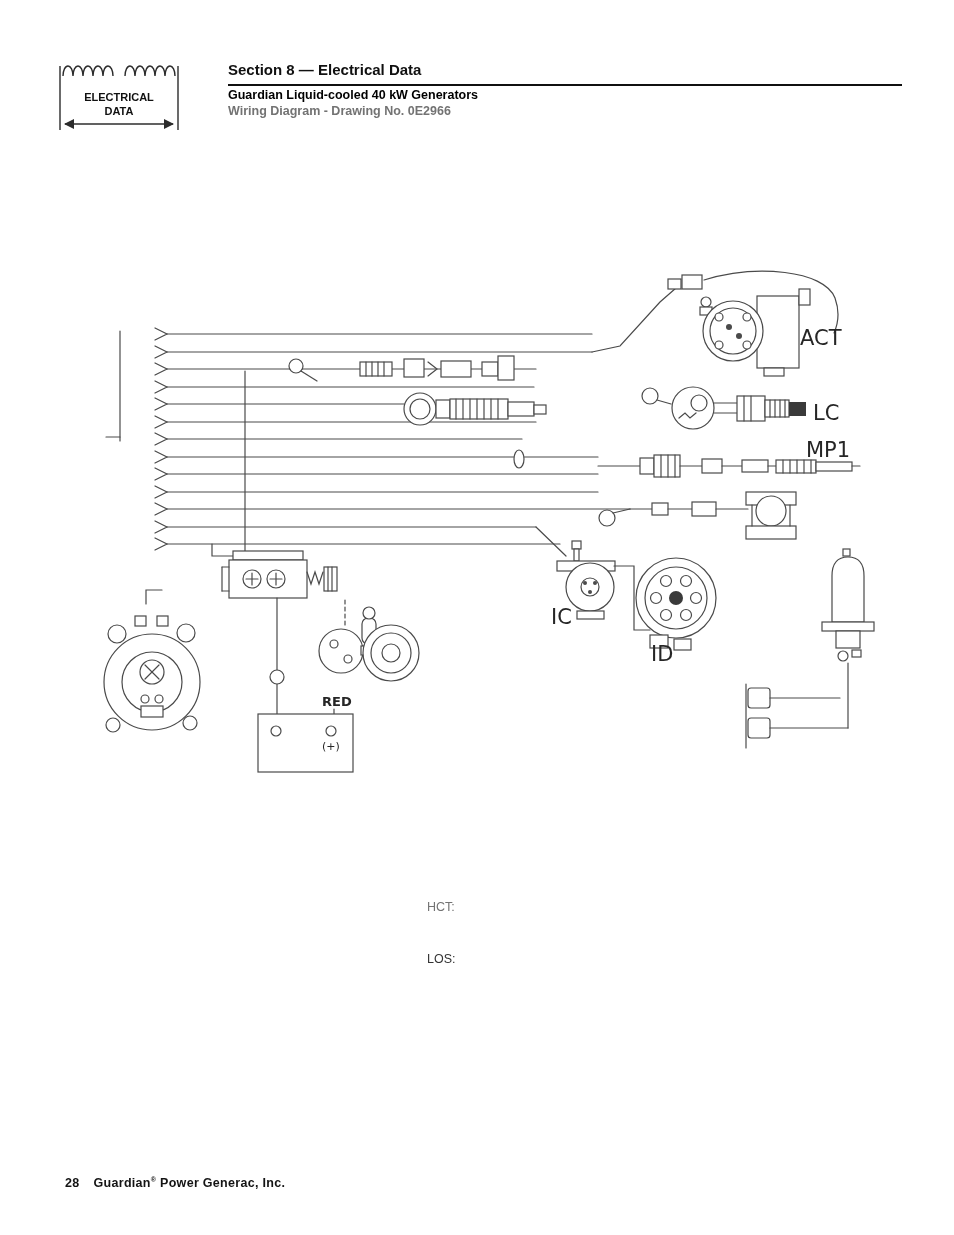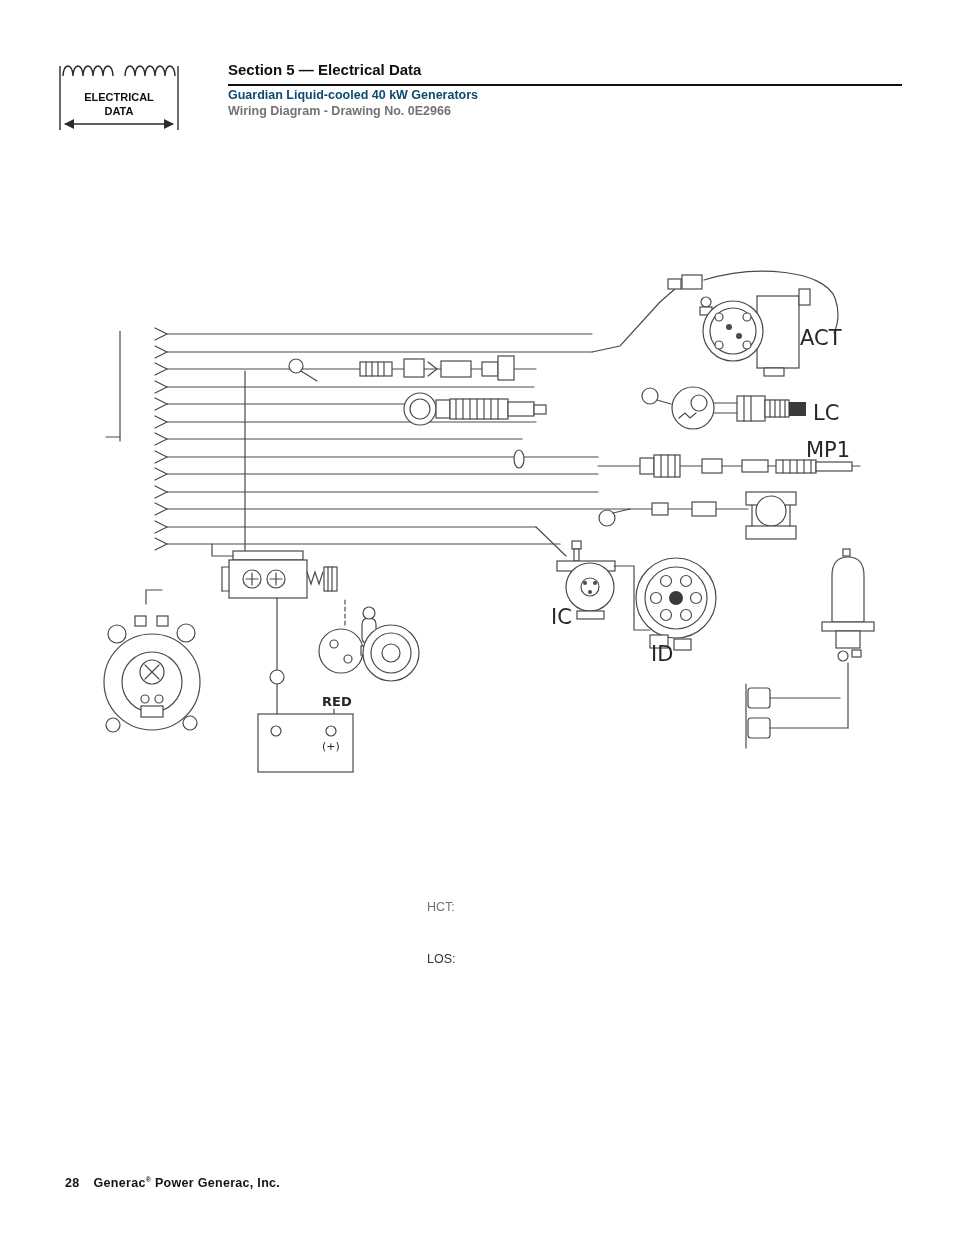--- a/index.html
+++ b/index.html
@@ -6,21 +6,21 @@
   .page {
     position:relative; width:954px; height:1235px;
     background:#ffffff; overflow:hidden;
     font-family:"Liberation Sans", sans-serif;
   }
   .abs { position:absolute; }
 
   
   .section-title { left:228px; top:61px; font-size:15px; font-weight:bold; color:#101010; }
   .header-rule  { left:228px; top:84px; width:674px; height:2px; background:#101010; }
-  .subtitle-1   { left:228px; top:88px;  font-size:12.5px; font-weight:bold; color:#0c4a6e; }
+  .subtitle-1   { left:228px; top:88px;  font-size:12.5px; font-weight:bold; color:#000000; }
   .subtitle-2   { left:228px; top:104px; font-size:12.5px; font-weight:bold; color:#737373; }
 
   
   .legend-hct { left:427px; top:900px; font-size:12.5px; color:#737373; }
   .legend-los { left:427px; top:952px; font-size:12.5px; color:#333; }
 
   
   .footer { left:65px; top:1176px; font-size:12.5px; font-weight:bold; color:#141414; letter-spacing:0.3px; }
   .footer .num { margin-right:14px;margin-top:19px; }
   .footer sup { font-size:7px; vertical-align:super; }
@@ -49,21 +49,21 @@
     <line class="logo-st" x1="123" y1="8" x2="123" y2="72"></line>
     <path class="logo-st" d="M8,18 a5,10 0 0 1 10,0 a5,10 0 0 1 10,0 a5,10 0 0 1 10,0 a5,10 0 0 1 10,0 a5,10 0 0 1 10,0"></path>
     <path class="logo-st" d="M70,18 a5,10 0 0 1 10,0 a5,10 0 0 1 10,0 a5,10 0 0 1 10,0 a5,10 0 0 1 10,0 a5,10 0 0 1 10,0"></path>
     <text class="logo-lbl" x="64" y="43">ELECTRICAL</text>
     <text class="logo-lbl" x="64" y="57">DATA</text>
     <line class="logo-st" x1="10" y1="66" x2="118" y2="66"></line>
     <polygon points="19,61 9,66 19,71" fill="#2c2c2c"></polygon>
     <polygon points="109,61 119,66 109,71" fill="#2c2c2c"></polygon>
   </svg>
 
-  <div class="abs section-title">Section 5 — Electrical Data</div>
+  <div class="abs section-title">Section 8 — Electrical Data</div>
   <div class="abs header-rule"></div>
   <div class="abs subtitle-1">Guardian Liquid-cooled 40 kW Generators</div>
   <div class="abs subtitle-2">Wiring Diagram - Drawing No. 0E2966</div>
 
   <svg class="abs" style="left:0; top:0;" width="954" height="1235" viewBox="0 0 954 1235">
     <defs>
       <path id="chev" d="M0,-6 L12,0 L0,6" class="st"></path>
     </defs>
 
     <g>
@@ -324,16 +324,16 @@
       <circle class="wf" cx="276" cy="731" r="5"></circle>
       <circle class="wf" cx="331" cy="731" r="5"></circle>
       <text class="lbl lbl-xs" x="322" y="750">(+)</text>
     </g>
   </svg>
 
   <div class="abs legend-hct">HCT:</div>
   <div class="abs legend-los">LOS:</div>
 
   <div class="abs footer">
-    <span class="num">28</span><span>Generac</span><sup>®</sup> <span>Power Generac, Inc.</span>
+    <span class="num">28</span><span>Guardian</span><sup>®</sup> <span>Power Generac, Inc.</span>
   </div>
 
 </div>
 
 </body></html>

